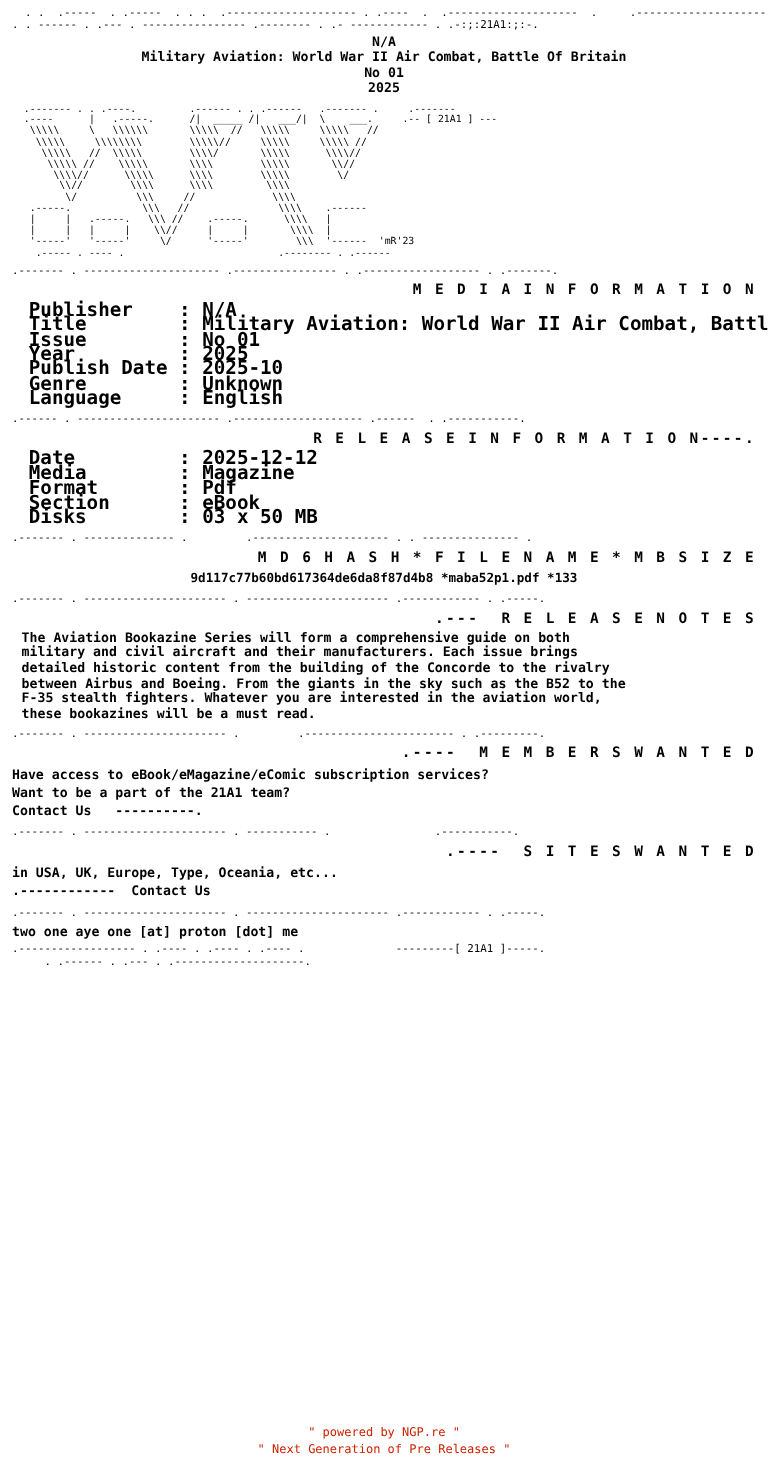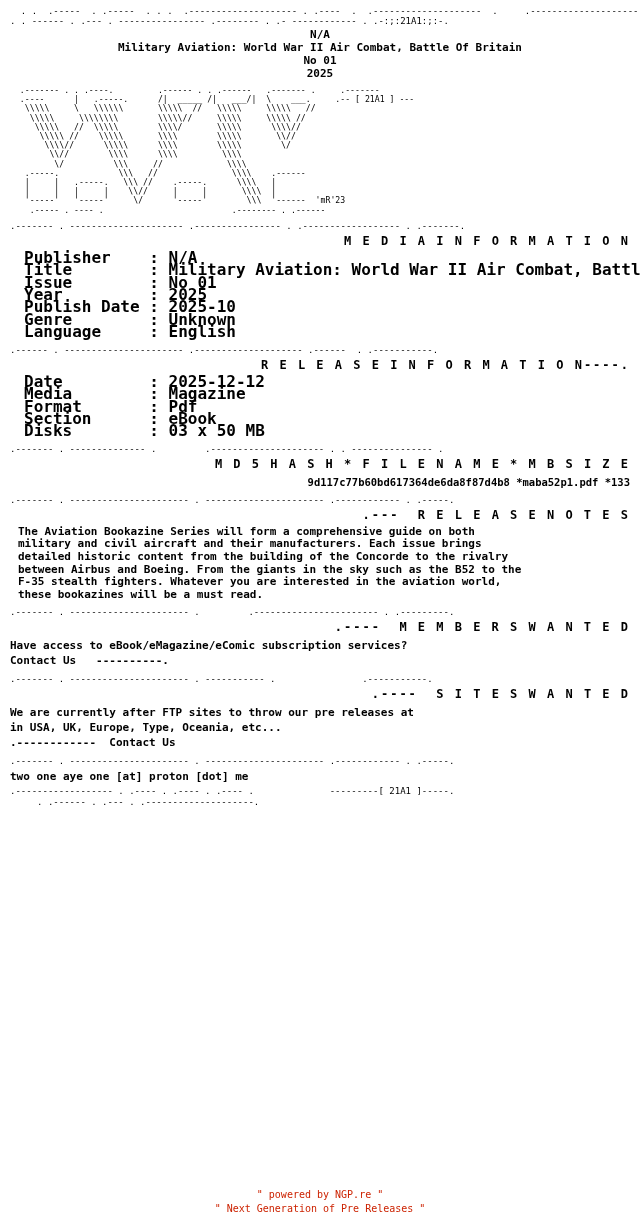--- a/index.html
+++ b/index.html
@@ -66,21 +66,21 @@
     padding-left: 14px;
   }
   .field-row {
     display: block;
     white-space: pre;
   }
   .md5row {
     font-size: 10.5px;
     line-height: 13px;
     font-weight: bold;
-    text-align: right;
+    text-align: center;
     margin-top: 5px;
   }
   .notes {
     font-size: 11px;
     line-height: 12.6px;
     font-weight: bold;
     margin-top: 4px;
     padding: 0 8px;
   }
   .centerline {
@@ -158,45 +158,45 @@
 
   <div class="fields">
     <span class="field-row"><span>Date</span><span>         : </span><span>2025-12-12</span></span>
     <span class="field-row"><span>Media</span><span>        : </span><span>Magazine</span></span>
     <span class="field-row"><span>Format</span><span>       : </span><span>Pdf</span></span>
     <span class="field-row"><span>Section</span><span>      : </span><span>eBook</span></span>
     <span class="field-row"><span>Disks</span><span>        : </span><span>03 x 50 MB</span></span>
   </div>
 
   <pre class="sep">.------- . -------------- .         .--------------------- . . --------------- .</pre>
-  <div class="section-title">M D 5   H A S H    * F I L E   N A M E    * M B   S I Z E</div>
+  <div class="section-title">M D 6   H A S H    * F I L E   N A M E    * M B   S I Z E</div>
   <div class="md5row"><span>9d117c77b60bd617364de6da8f87d4b8</span><span> </span><span>*maba52p1.pdf</span><span> </span><span>*133</span></div>
 
   <pre class="sep">.------- . ---------------------- . ---------------------- .------------ . .-----.</pre>
   <div class="section-title"><span>.---</span><span>&nbsp;&nbsp;</span><span>R E L E A S E   N O T E S</span></div>
 
   <div class="notes">
     <div>The Aviation Bookazine Series will form a comprehensive guide on both</div>
     <div>military and civil aircraft and their manufacturers. Each issue brings</div>
     <div>detailed historic content from the building of the Concorde to the rivalry</div>
     <div>between Airbus and Boeing. From the giants in the sky such as the B52 to the</div>
     <div>F-35 stealth fighters. Whatever you are interested in the aviation world,</div>
     <div>these bookazines will be a must read.</div>
   </div>
 
   <pre class="sep">.------- . ---------------------- .         .----------------------- . .---------.</pre>
   <div class="section-title"><span>.----</span><span>&nbsp;&nbsp;</span><span>M E M B E R S   W A N T E D</span></div>
 
   <div class="centerline">Have access to eBook/eMagazine/eComic subscription services?</div>
+  <div class="centerline">Want to be a part of the 21A1 team?</div>
   <div class="centerline"><span>Contact Us</span><span>&nbsp;&nbsp;&nbsp;</span><span>----------.</span></div>
 
   <pre class="sep">.------- . ---------------------- . ----------- .                .-----------.</pre>
   <div class="section-title"><span>.----</span><span>&nbsp;&nbsp;</span><span>S I T E S   W A N T E D</span></div>
 
-  <div class="centerline">We are currently after FTP sites to throw our pre releases at</div>
   <div class="centerline">in USA, UK, Europe, Type, Oceania, etc...</div>
   <div class="centerline"><span>.------------</span><span>&nbsp;&nbsp;</span><span>Contact Us</span></div>
 
   <pre class="sep">.------- . ---------------------- . ---------------------- .------------ . .-----.</pre>
 
   <div class="centerline">two one aye one [at] proton [dot] me</div>
 
   <pre class="bottom-ascii">.------------------ . .---- . .---- . .---- .              ---------[ 21A1 ]-----.
      . .------ . .--- . .--------------------.</pre>
 

